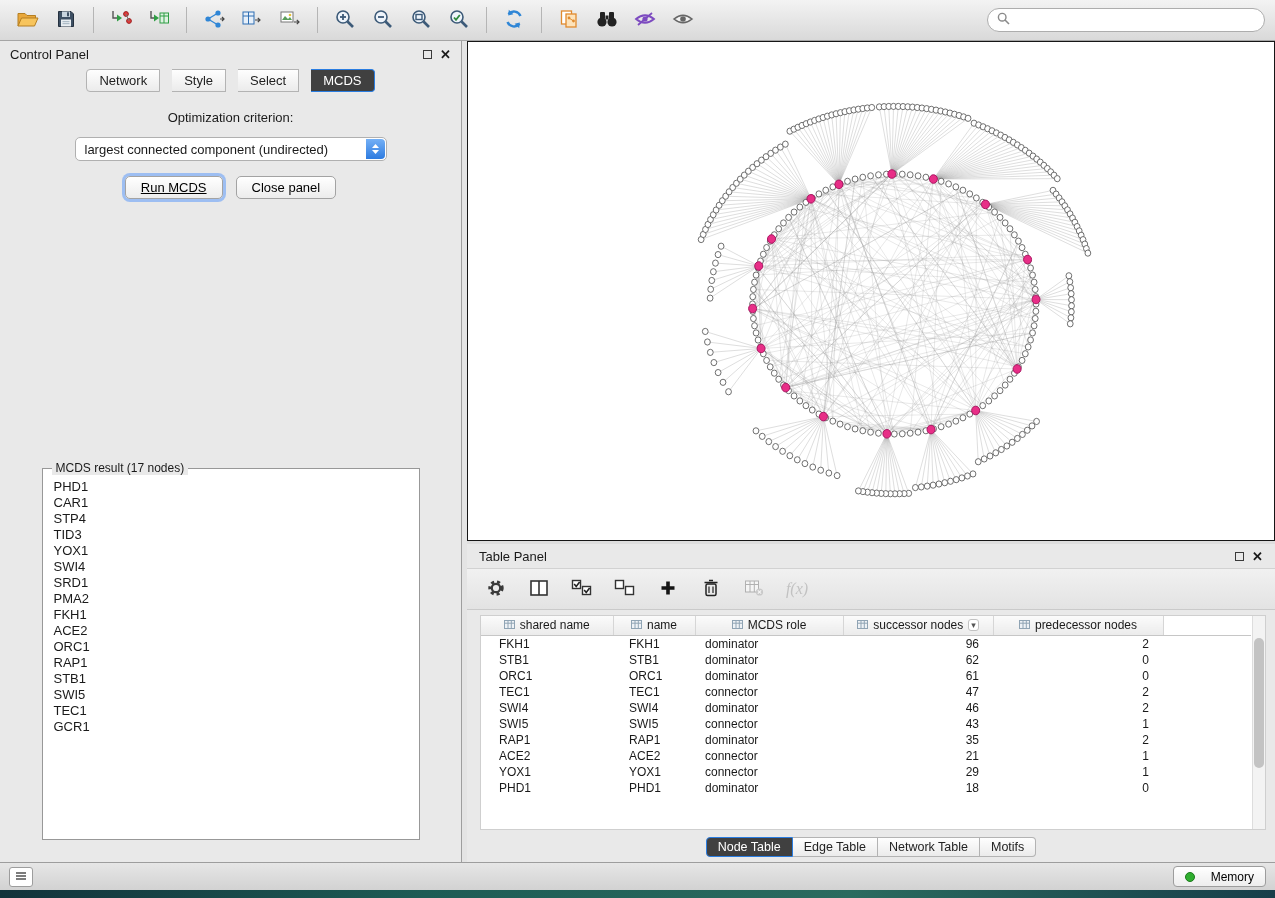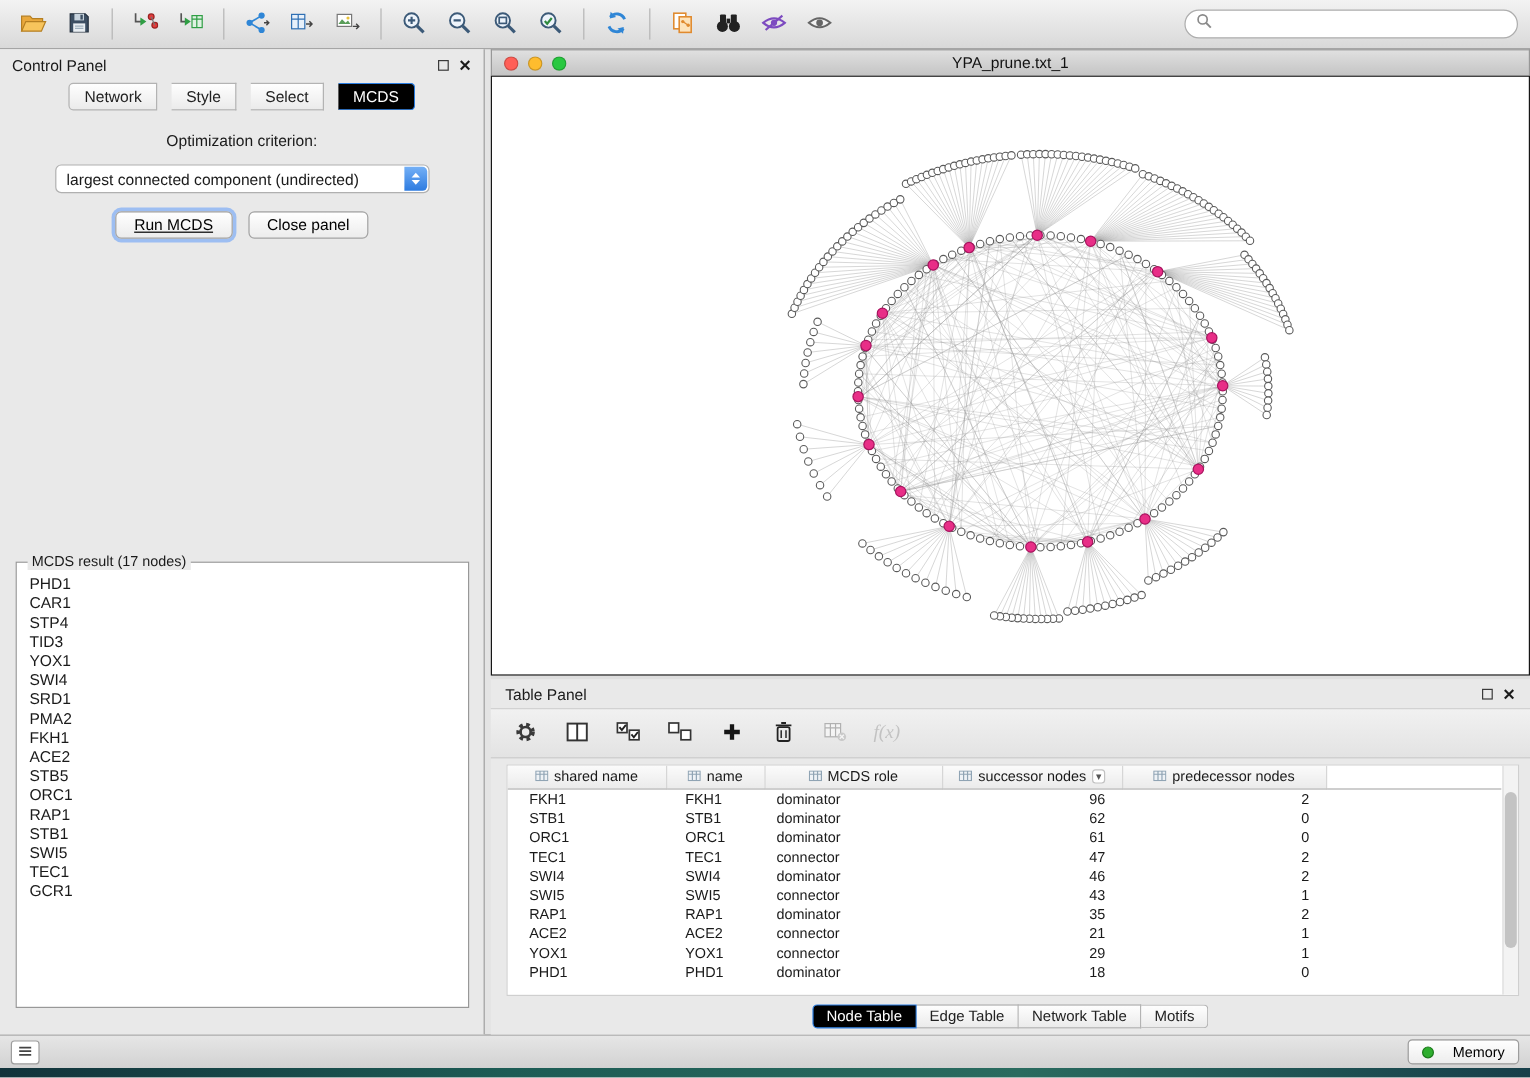--- a/index.html
+++ b/index.html
@@ -15,34 +15,34 @@
   .toolbar .spacer { flex:1; }
   .searchbox { width:278px; height:24px; border:1px solid #adadad; border-radius:13px; background:#fff;
                display:flex; align-items:center; padding:0 9px; gap:6px; }
   .searchbox input { border:none; outline:none; flex:1; font-size:12px; background:transparent;
                      font-family:"Liberation Sans",sans-serif; }
 
   
   .main { display:flex; height:821px; }
 
   
-  .control-panel { width:404px; background:#e9e9e9; border-right:1px solid #9e9e9e;
+  .control-panel { width:462px; background:#e9e9e9; border-right:1px solid #9e9e9e;
                    display:flex; flex-direction:column; }
   .cp-header { height:26px; display:flex; align-items:center; padding:0 10px; font-size:13px; gap:8px; }
   .cp-header .hspace { flex:1; }
   .float-box { width:9px; height:9px; border:1.5px solid #3a3a3a; display:inline-block; }
   .close-x { font-size:13px; font-weight:bold; color:#1a1a1a; line-height:1; }
   .panel-hbtn { background:none; border:none; display:flex; align-items:center; }
 
   .cp-tabs { display:flex; justify-content:center; margin-top:2px;gap:12px; }
   .cp-tab, .tp-tab { font-size:13px; padding:3px 12px; background:linear-gradient(#fefefe,#ebebeb);
            border:1px solid #b3b3b3; border-left:none; color:#222; cursor:default; }
   .cp-tab:first-child, .tp-tab:first-child { border-left:1px solid #b3b3b3; border-radius:4px 0 0 4px; }
   .cp-tab:last-child, .tp-tab:last-child { border-radius:0 4px 4px 0; }
-  .cp-tab.selected, .tp-tab.selected { background:#000000; border-color:#2a7de1; color:#fff; }
+  .cp-tab.selected, .tp-tab.selected { background:#404040; border-color:#2a7de1; color:#fff; }
 
   .cp-body { flex:1; display:flex; flex-direction:column; align-items:center; padding-top:18px; }
   .opt-label { font-size:13px; }
   .dropdown { margin-top:12px; width:312px; height:24px; background:#fff; border:1px solid #b0b0b0;
               border-radius:5px; display:flex; align-items:center; padding-left:9px; font-size:13px;
               position:relative; }
   .dropdown .stepper { position:absolute; right:1px; top:1px; bottom:1px; width:19px;
               background:linear-gradient(#74b0f6,#2d7be0); border-radius:0 4px 4px 0;
               display:flex; align-items:center; justify-content:center; }
   .btn-row { margin-top:15px; display:flex; gap:13px; }
@@ -336,43 +336,34 @@
             <div class="result-item">PHD1</div>
             <div class="result-item">CAR1</div>
             <div class="result-item">STP4</div>
             <div class="result-item">TID3</div>
             <div class="result-item">YOX1</div>
             <div class="result-item">SWI4</div>
             <div class="result-item">SRD1</div>
             <div class="result-item">PMA2</div>
             <div class="result-item">FKH1</div>
             <div class="result-item">ACE2</div>
-            <div class="result-item">STB5</div>
             <div class="result-item">ORC1</div>
             <div class="result-item">RAP1</div>
             <div class="result-item">STB1</div>
             <div class="result-item">SWI5</div>
             <div class="result-item">TEC1</div>
             <div class="result-item">GCR1</div>
           </div>
       </div>
     </div>
   </div>
 
   <div class="right-side">
 
     <div>
-      <div class="network-titlebar">
-        <div class="traffic">
-          <button class="light red"></button>
-          <button class="light yellow"></button>
-          <button class="light green"></button>
-        </div>
-        <div class="net-title">YPA_prune.txt_1</div>
-      </div>
       <div class="network-canvas">
         <svg id="graph-svg" viewBox="0 0 864 498" preserveAspectRatio="none">
             <g>
               <line x1="311.6416770936186" y1="223.99167838604419" x2="600.4702662068719" y2="304.93627805417174" stroke="#8f8f8f" stroke-opacity="0.35" stroke-width="0.6"></line>
               <line x1="305.0925942930975" y1="266.5369345713251" x2="406.7975825828146" y2="139.29516705991222" stroke="#8f8f8f" stroke-opacity="0.35" stroke-width="0.6"></line>
               <line x1="608.9074057069025" y1="257.4630654286749" x2="333.03474791819247" y2="337.2272685033748" stroke="#8f8f8f" stroke-opacity="0.35" stroke-width="0.6"></line>
               <line x1="599.8332783594581" y1="217.53738136766307" x2="474.0186003677028" y2="391.18258728612153" stroke="#8f8f8f" stroke-opacity="0.35" stroke-width="0.6"></line>
               <line x1="588.6358613752348" y1="327" x2="431.53905405767995" y2="133.83676759262934" stroke="#8f8f8f" stroke-opacity="0.35" stroke-width="0.6"></line>
               <line x1="454.3472342215329" y1="132.01979962966914" x2="544.9580370193305" y2="368.02291296470383" stroke="#8f8f8f" stroke-opacity="0.35" stroke-width="0.6"></line>
               <line x1="449.0449346510726" y1="391.82183951809463" x2="305.95574409622714" y2="247.44461810657" stroke="#8f8f8f" stroke-opacity="0.35" stroke-width="0.6"></line>

